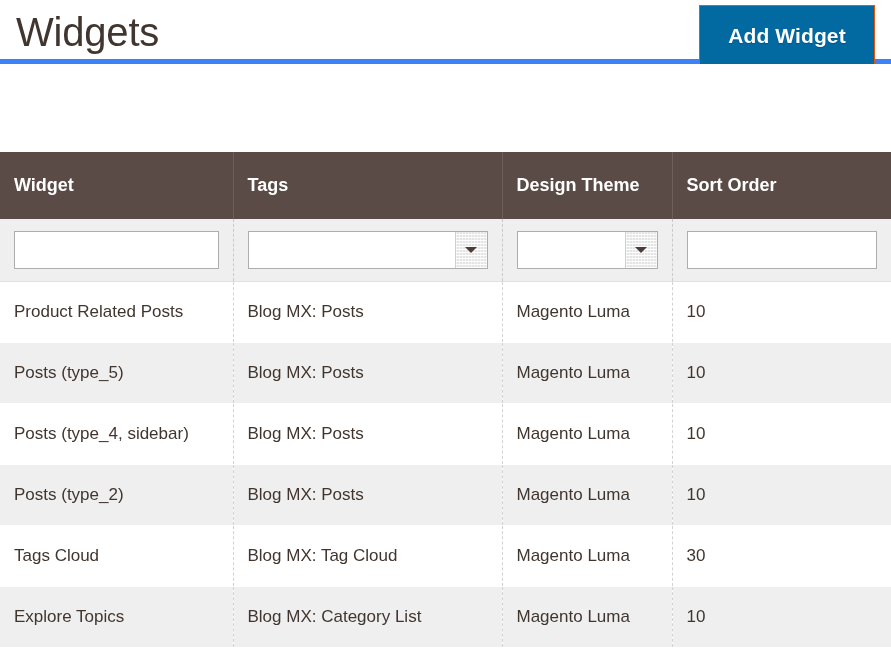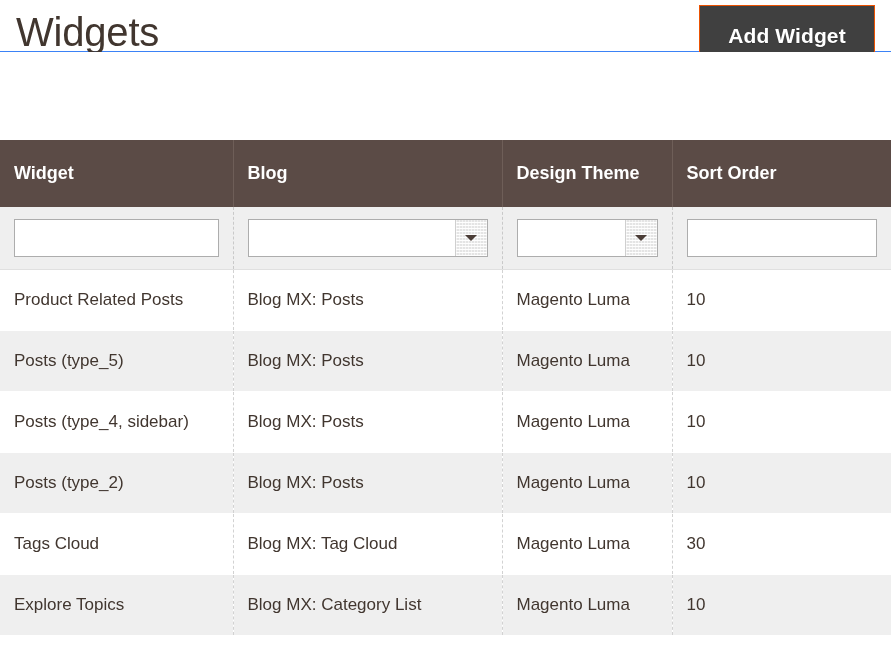--- a/index.html
+++ b/index.html
@@ -8,42 +8,42 @@
     width: 891px;
     height: 653px;
     overflow: hidden;
     background: #ffffff;
     font-family: "Liberation Sans", sans-serif;
   }
 
   
   .page-header {
     position: relative;
-    height: 52px;
-    background: #ffffff;
-    border-bottom: 1px solid #3b82f6;
+    height: 64px;
+    background: #ffffff;
+    border-bottom: 5px solid #3b82f6;
   }
   .page-title {
     position: absolute;
     left: 16px;
     top: 6px;
     font-size: 40px;
     font-weight: 300;
     color: #41362f;
     letter-spacing: -0.2px;
     line-height: 52px;
     white-space: nowrap;
   }
   .add-widget-button {
     position: absolute;
     left: 699px;
     top: 5px;
     width: 176px;
     height: 61px;
-    background: #404040;
+    background: #0369a1;
     border: 1px solid #eb5202;
     color: #ffffff;
     font-size: 21px;
     font-weight: bold;
     font-family: "Liberation Sans", sans-serif;
     cursor: pointer;
     letter-spacing: 0.1px;
     text-shadow: 0 1px 1px rgba(0,0,0,0.18);
   }
 
@@ -302,21 +302,21 @@
   <table class="grid-table">
     <colgroup>
       <col class="col-widget">
         <col class="col-type">
         <col class="col-theme">
         <col class="col-sort">
     </colgroup>
     <thead>
       <tr>
         <th>Widget</th>
-        <th>Blog</th>
+        <th>Tags</th>
         <th>Design Theme</th>
         <th>Sort Order</th>
       </tr>
     </thead>
     <tbody>
       <tr class="filter-row">
         <td>
           <input class="filter-input" value="" style="">
         </td>
         <td>

